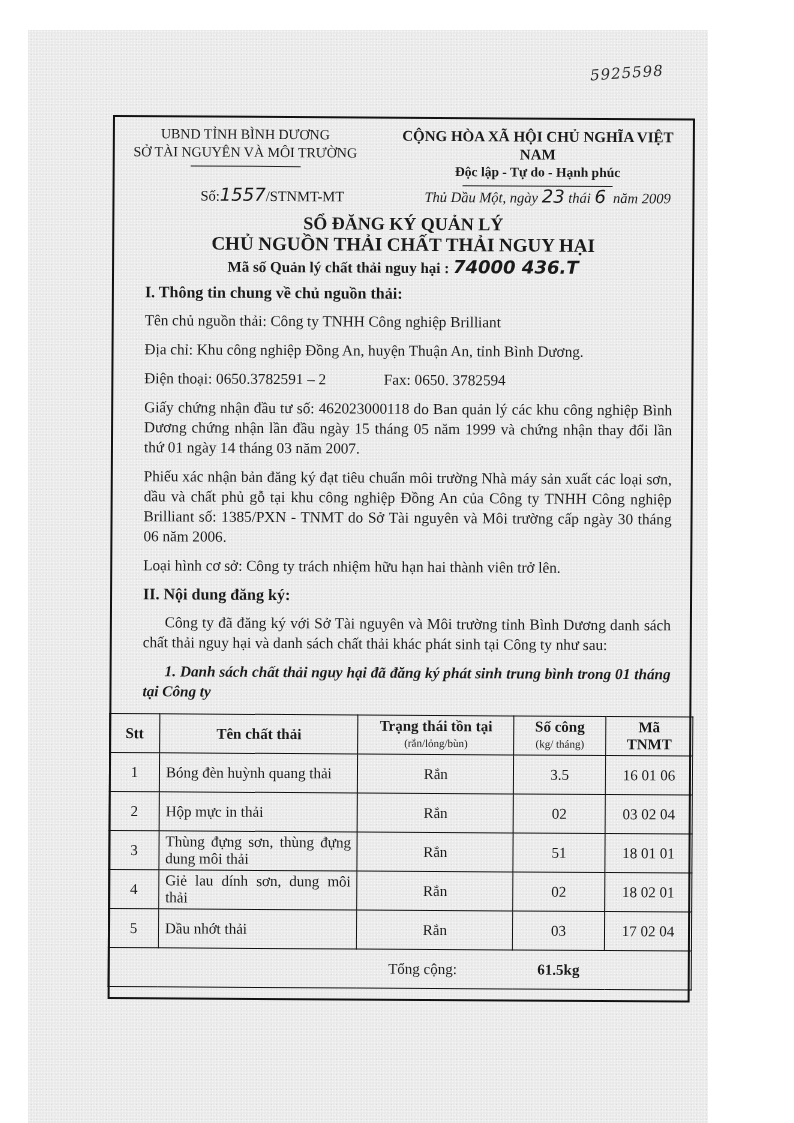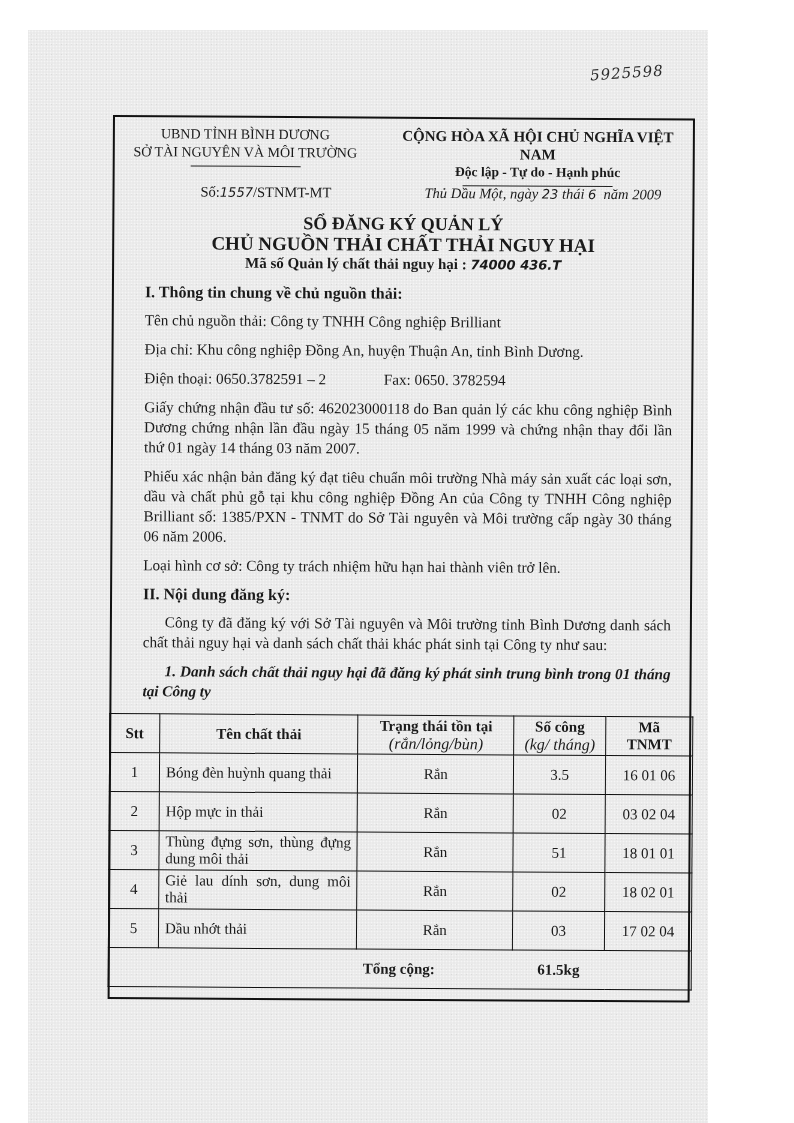--- a/index.html
+++ b/index.html
@@ -34,21 +34,21 @@
     .hdr-right { left: 268px; width: 310px; font-size: 15px; font-weight: bold; }
     .hdr-left .l1 { font-size: 14px; }
     .hdr-left .l2 { font-size: 14px; }
     .hdr-right .l2 { font-size: 13.5px; }
     .rule { height: 1px; background: #222; margin: 4px auto 0 auto; }
     .hdr-left .rule { width: 110px; }
     .hdr-right .rule { width: 150px; }
 
     .refline { position: absolute; top: 66px; left: 86px; font-size: 14.5px; }
     .dateline { position: absolute; top: 66px; left: 310px; font-size: 14.5px; font-style: italic; }
-    .hw { font-family: "DejaVu Sans", sans-serif; font-style: italic; font-size: 13px; }
+    .hw { font-family: "DejaVu Sans", sans-serif; font-style: italic; font-size: 18px; }
 
     .title {
       position: absolute; left: 0; width: 100%; text-align: center;
       font-weight: bold;
     }
     .t1 { top: 95px; font-size: 18px; }
     .t2 { top: 115px; font-size: 19px; }
     .t3 { top: 137px; font-size: 15px; }
 
     .body {
@@ -61,28 +61,28 @@
     .subhead { font-weight: bold; font-style: italic; text-indent: 22px; margin-bottom: 3px !important; }
 
     table.waste {
       position: absolute; left: -2px; top: 596px; width: 584px;
       border-collapse: collapse; font-size: 15px;
     }
     table.waste th, table.waste td {
       border: 1.3px solid #111; padding: 2px 6px; vertical-align: middle;
     }
     table.waste th { font-weight: bold; text-align: center; line-height: 17px; }
-    table.waste th .sub { font-weight: normal; font-style: italic; display: block; font-size: 16px; }
+    table.waste th .sub { font-weight: normal; display: block; font-size: 11px; }
     table.waste td { line-height: 17px; height: 34px; }
     table.waste td.c { text-align: center; }
     table.waste td.name { text-align: justify; }
     col.c1 { width: 50px; } col.c2 { width: 199px; } col.c3 { width: 156px; }
     col.c4 { width: 92px; } col.c5 { width: 87px; }
     .total-row td { height: 26px; }
-    .total-label { font-weight: bold; text-align: left; padding-right: 30px !important; }
+    .total-label { font-weight: normal; text-align: center; padding-right: 30px !important; }
     .total-val { font-weight: bold; font-family: Liberation Serif, serif; }
     .total-row td.nob { border-right: none; }
     .total-row td.nobl { border-left: none; border-right: none; }
     .total-row td.nobl2 { border-left: none; }
   </style>
 </head>
 <body>
 
 <div class="scan"></div>
 

